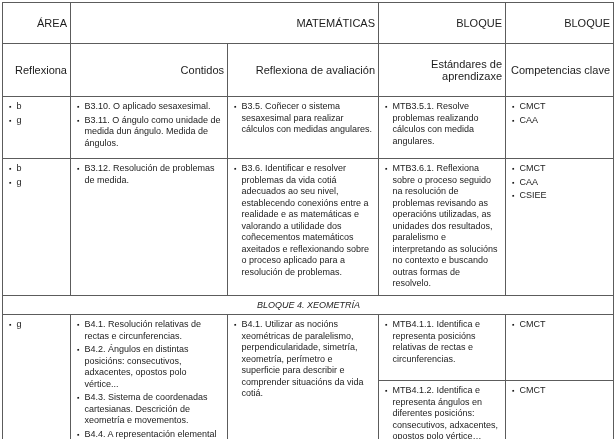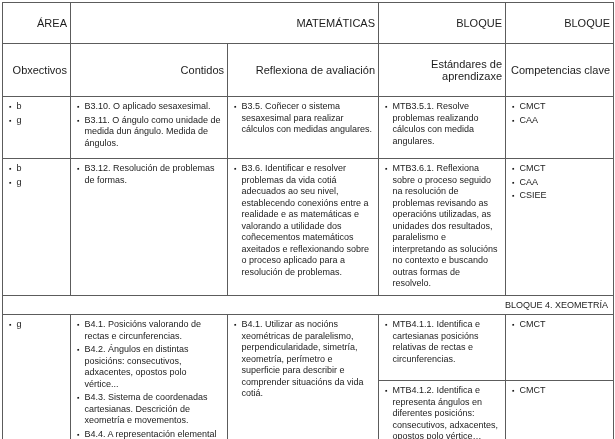--- a/index.html
+++ b/index.html
@@ -36,24 +36,25 @@
     padding: 14px 3px;
     line-height: 12px;
   }
   table.curr td {
     font-size: 9px;
     line-height: 11.5px;
     vertical-align: top;
     padding: 4px 5px 3px 6px;
   }
   td.bloque-cell {
-    text-align: right;
+    text-align: center;
     vertical-align: middle;
     font-size: 10px;
     padding: 2px;
+    font-style: italic;
   }
   .li {
     display: flex;
     gap: 5px;
     margin: 0 0 2px 0;
   }
   .bullet {
     flex: 0 0 auto;
     font-size: 7px;
     line-height: 11.5px;
@@ -81,21 +82,21 @@
 
     <tbody>
         <tr style="height:23px">
       <th>ÁREA</th>
       <th colspan="2">MATEMÁTICAS</th>
       <th>BLOQUE</th>
       <th>BLOQUE</th>
     </tr>
 
     <tr style="height:23px">
-      <th>Obxectivos</th>
+      <th>Reflexiona</th>
       <th>Contidos</th>
       <th>Reflexiona de avaliación</th>
       <th>Estándares de aprendizaxe</th>
       <th>Competencias clave</th>
     </tr>
 
     <tr style="height:62px">
       <td>
             <div class="li">
               <span class="bullet">▪</span>
@@ -147,21 +148,21 @@
               <span class="li-text">b</span>
             </div>
             <div class="li">
               <span class="bullet">▪</span>
               <span class="li-text">g</span>
             </div>
           </td>
       <td>
             <div class="li">
               <span class="bullet">▪</span>
-              <span class="li-text">B3.12. Resolución de problemas de formas.</span>
+              <span class="li-text">B3.12. Resolución de problemas de medida.</span>
             </div>
           </td>
       <td>
             <div class="li">
               <span class="bullet">▪</span>
               <span class="li-text">B3.6. Identificar e resolver problemas da vida cotiá adecuados ao seu nivel, establecendo conexións entre a realidade e as matemáticas e valorando a utilidade dos coñecementos matemáticos axeitados e reflexionando sobre o proceso aplicado para a resolución de problemas.</span>
             </div>
           </td>
       <td>
             <div class="li">
@@ -192,21 +193,21 @@
     <tr style="height:66px">
       <td rowspan="3">
             <div class="li">
               <span class="bullet">▪</span>
               <span class="li-text">g</span>
             </div>
           </td>
       <td rowspan="3">
             <div class="li">
               <span class="bullet">▪</span>
-              <span class="li-text">B4.1. Posicións valorando de rectas e circunferencias.</span>
+              <span class="li-text">B4.1. Resolución relativas de rectas e circunferencias.</span>
             </div>
             <div class="li">
               <span class="bullet">▪</span>
               <span class="li-text">B4.2. Ángulos en distintas posicións: consecutivos, adxacentes, opostos polo vértice...</span>
             </div>
             <div class="li">
               <span class="bullet">▪</span>
               <span class="li-text">B4.3. Sistema de coordenadas cartesianas. Descrición de xeometría e movementos.</span>
             </div>
             <div class="li">
@@ -216,21 +217,21 @@
           </td>
       <td rowspan="3">
             <div class="li">
               <span class="bullet">▪</span>
               <span class="li-text">B4.1. Utilizar as nocións xeométricas de paralelismo, perpendicularidade, simetría, xeometría, perímetro e superficie para describir e comprender situacións da vida cotiá.</span>
             </div>
           </td>
       <td>
             <div class="li">
               <span class="bullet">▪</span>
-              <span class="li-text">MTB4.1.1. Identifica e cartesianas posicións relativas de rectas e circunferencias.</span>
+              <span class="li-text">MTB4.1.1. Identifica e representa posicións relativas de rectas e circunferencias.</span>
             </div>
           </td>
       <td>
             <div class="li">
               <span class="bullet">▪</span>
               <span class="li-text">CMCT</span>
             </div>
           </td>
     </tr>
     <tr style="height:75px">

